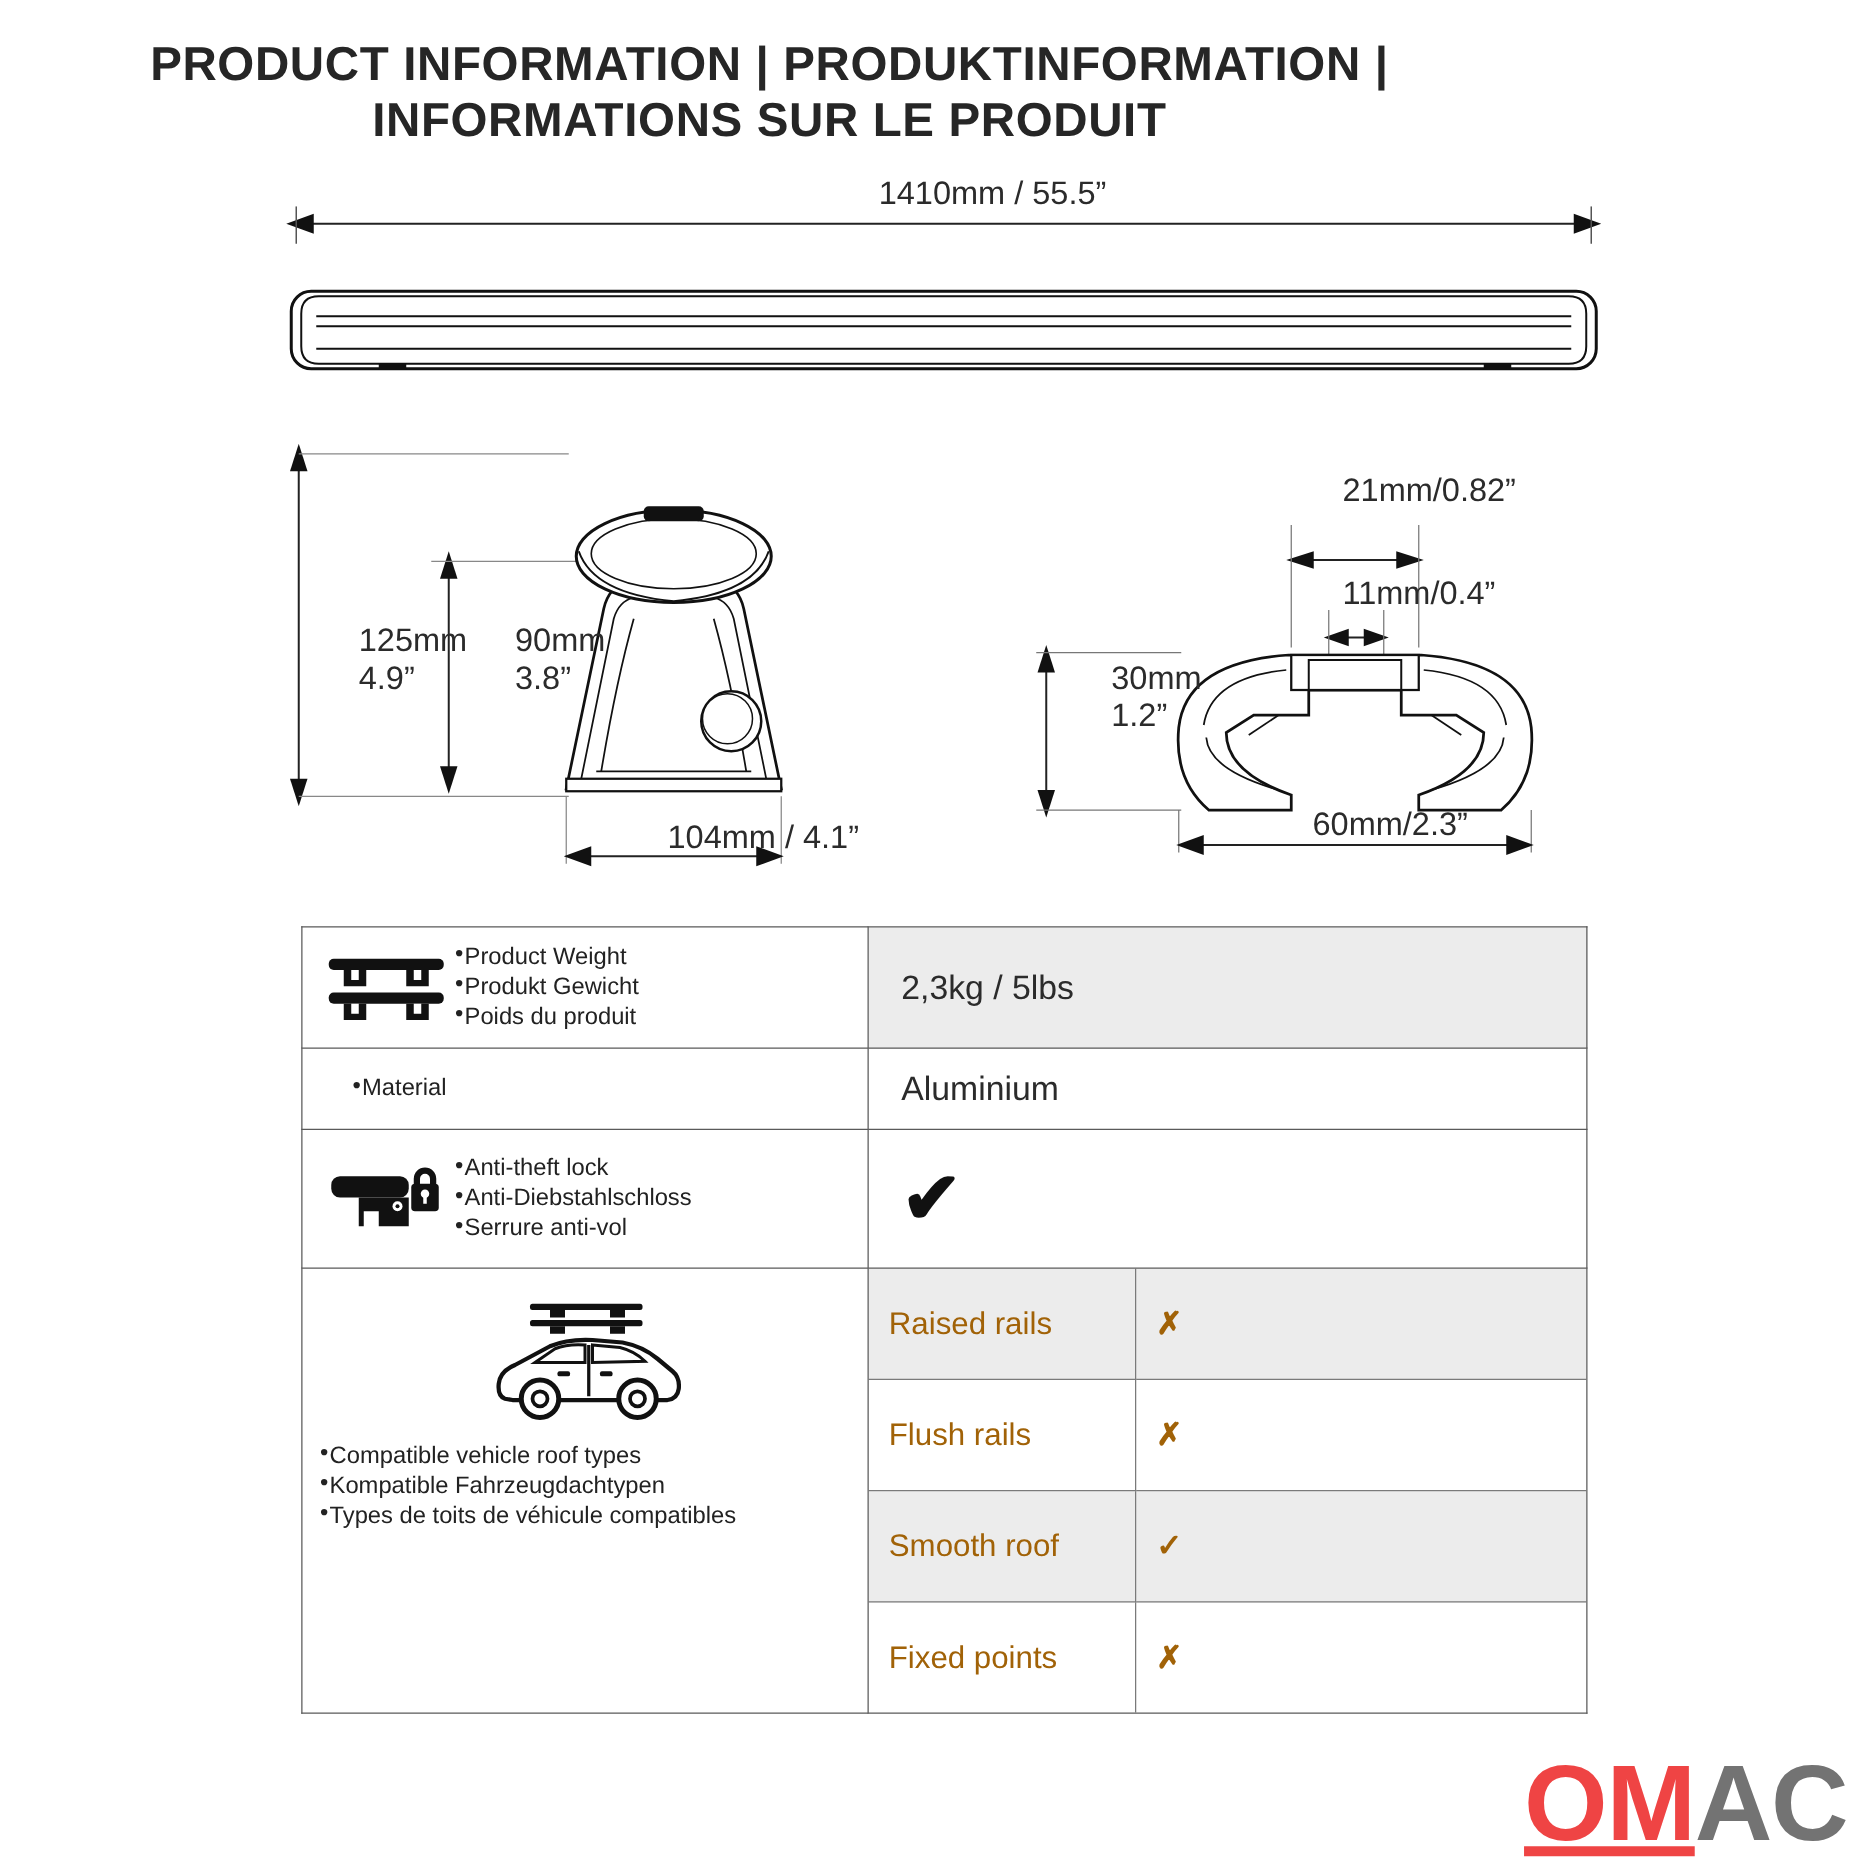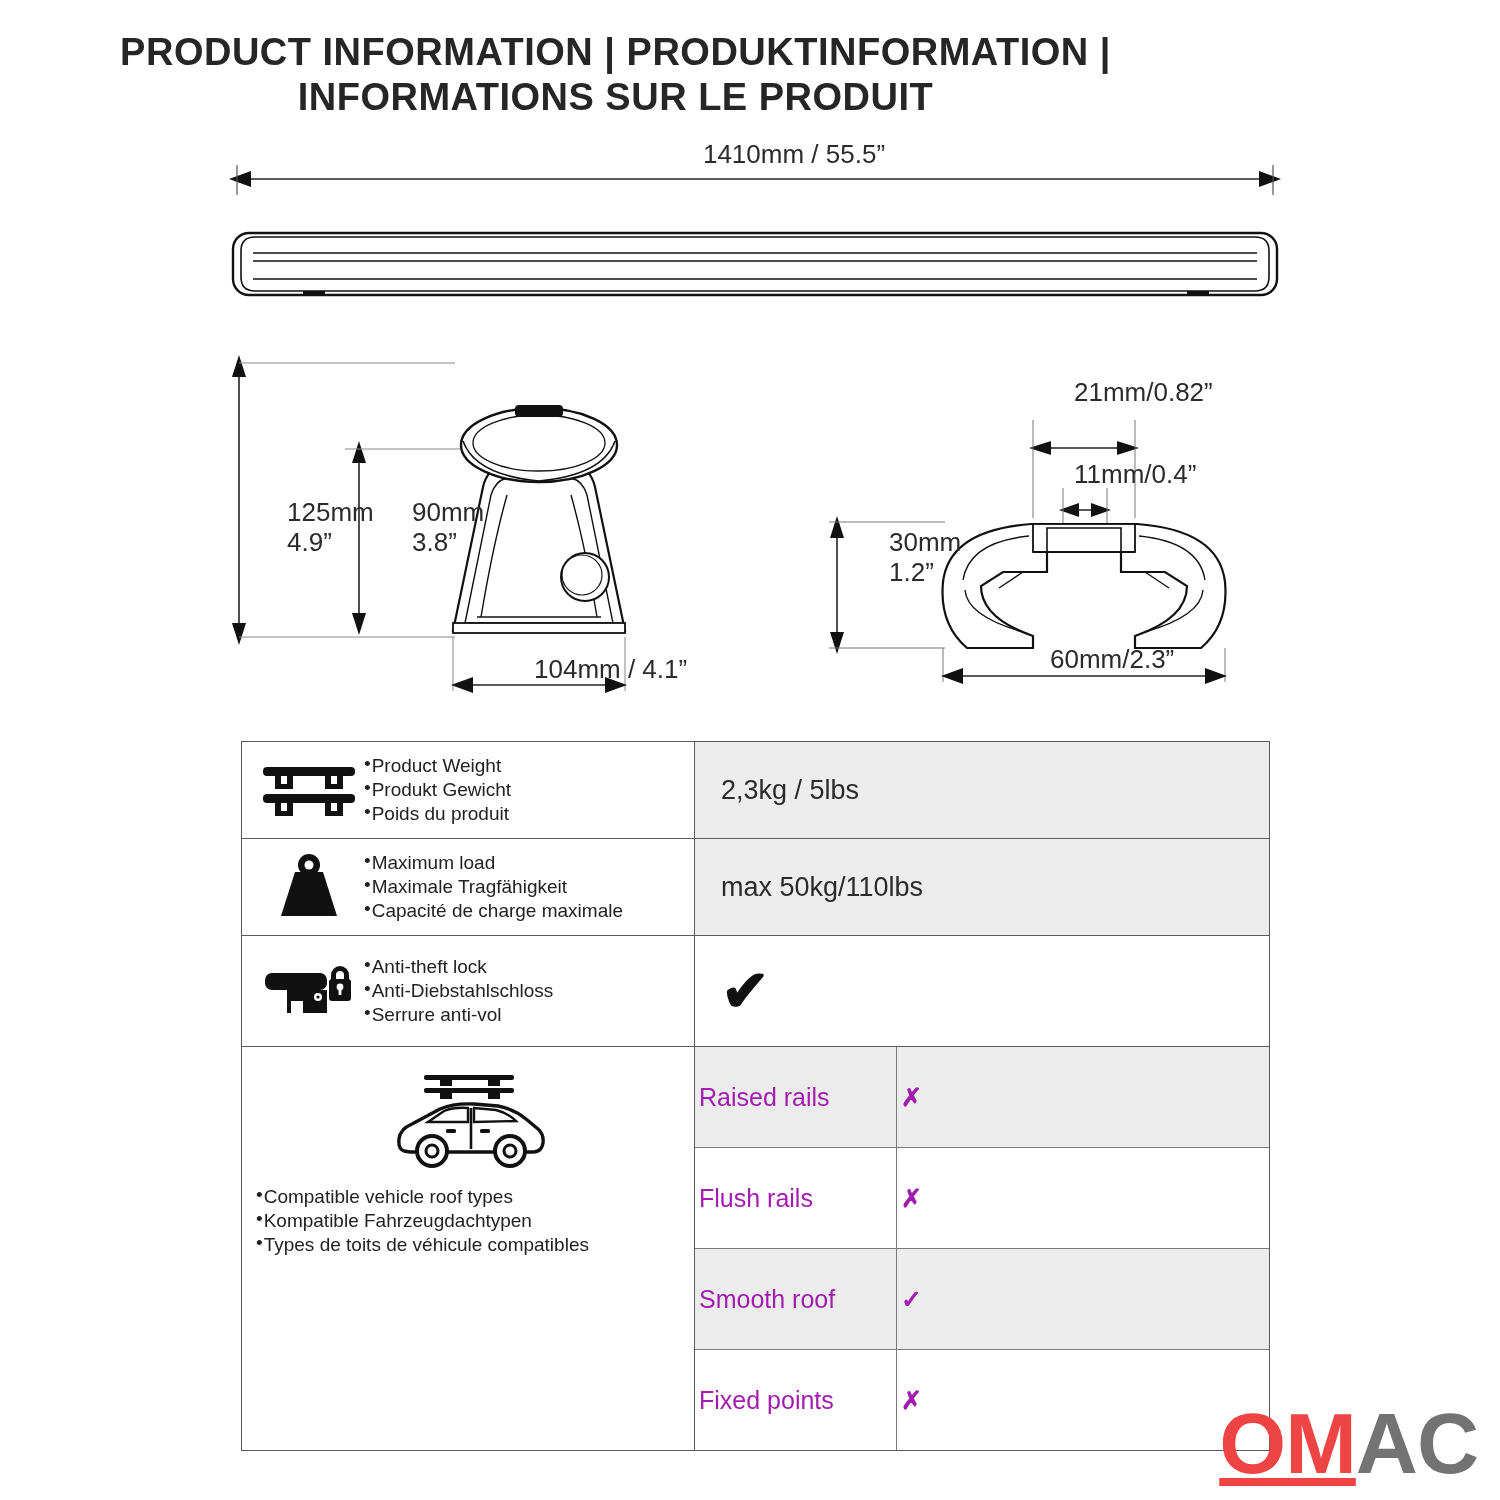--- a/index.html
+++ b/index.html
@@ -99,24 +99,24 @@
   }
 
   
   .sub-table {
     width: 100%;
     border-collapse: collapse;
     table-layout: fixed;
   }
   .sub-table td {
     border: 1.5px solid #7a7a7a;
-    height: 100px;
+    height: 88px;
     font-size: 25px;
-    color: #a21caf;
-    padding-left: 4px;
+    color: #a16207;
+    padding-left: 16px;
   }
   .sub-table tr td:first-child { width: 197px; border-left: none; }
   .sub-table tr:first-child td { border-top: none; }
   .sub-table tr:last-child td { border-bottom: none; }
   .sub-table td:last-child { border-right: none; }
   .sub-shade { background: #ececec; }
   .mark { font-size: 27px; font-weight: bold; }
 
   .bigcheck {
     font-size: 58px;
@@ -279,40 +279,32 @@
         <div class="label-lines">
           <div class="bullet">Product Weight</div>
           <div class="bullet">Produkt Gewicht</div>
           <div class="bullet">Poids du produit</div>
         </div>
       </div>
     </td>
     <td class="cell-value">2,3kg / 5lbs</td>
   </tr>
 
-
   <tr>
     <td class="cell-label">
-      <div class="label-wrap" style="min-height:96px;">
-        <div class="label-icon">
-          <svg width="76" height="70" viewBox="0 0 76 70">
-            <circle cx="38" cy="13" r="11" fill="#111"></circle>
-            <circle cx="38" cy="13" r="4.5" fill="#fff"></circle>
-            <path d="M 24,20 L 52,20 L 66,64 L 10,64 Z" fill="#111"></path>
-          </svg>
-        </div>
+      <div class="label-wrap" style="min-height:64px;">
+        <div class="label-icon" style="width:28px;flex:0 0 28px;"></div>
         <div class="label-lines">
-          <div class="bullet">Maximum load</div>
-          <div class="bullet">Maximale Tragfähigkeit</div>
-          <div class="bullet">Capacité de charge maximale</div>
+          <div class="bullet">Material</div>
         </div>
       </div>
     </td>
-    <td class="cell-value">max 50kg/110lbs</td>
+    <td class="cell-value white">Aluminium</td>
   </tr>
+
 
   <tr>
     <td class="cell-label">
       <div class="label-wrap" style="min-height:110px;">
         <div class="label-icon">
           <svg width="96" height="60" viewBox="0 0 96 60">
             <rect x="4" y="12" width="62" height="17" rx="7" fill="#111"></rect>
             <path d="M 26,29 L 66,29 L 66,52 L 42,52 L 42,40 L 30,40 L 30,52 L 26,52 Z" fill="#111"></path>
             <circle cx="57" cy="36" r="4" fill="#fff"></circle>
             <circle cx="57" cy="36" r="1.6" fill="#111"></circle>

